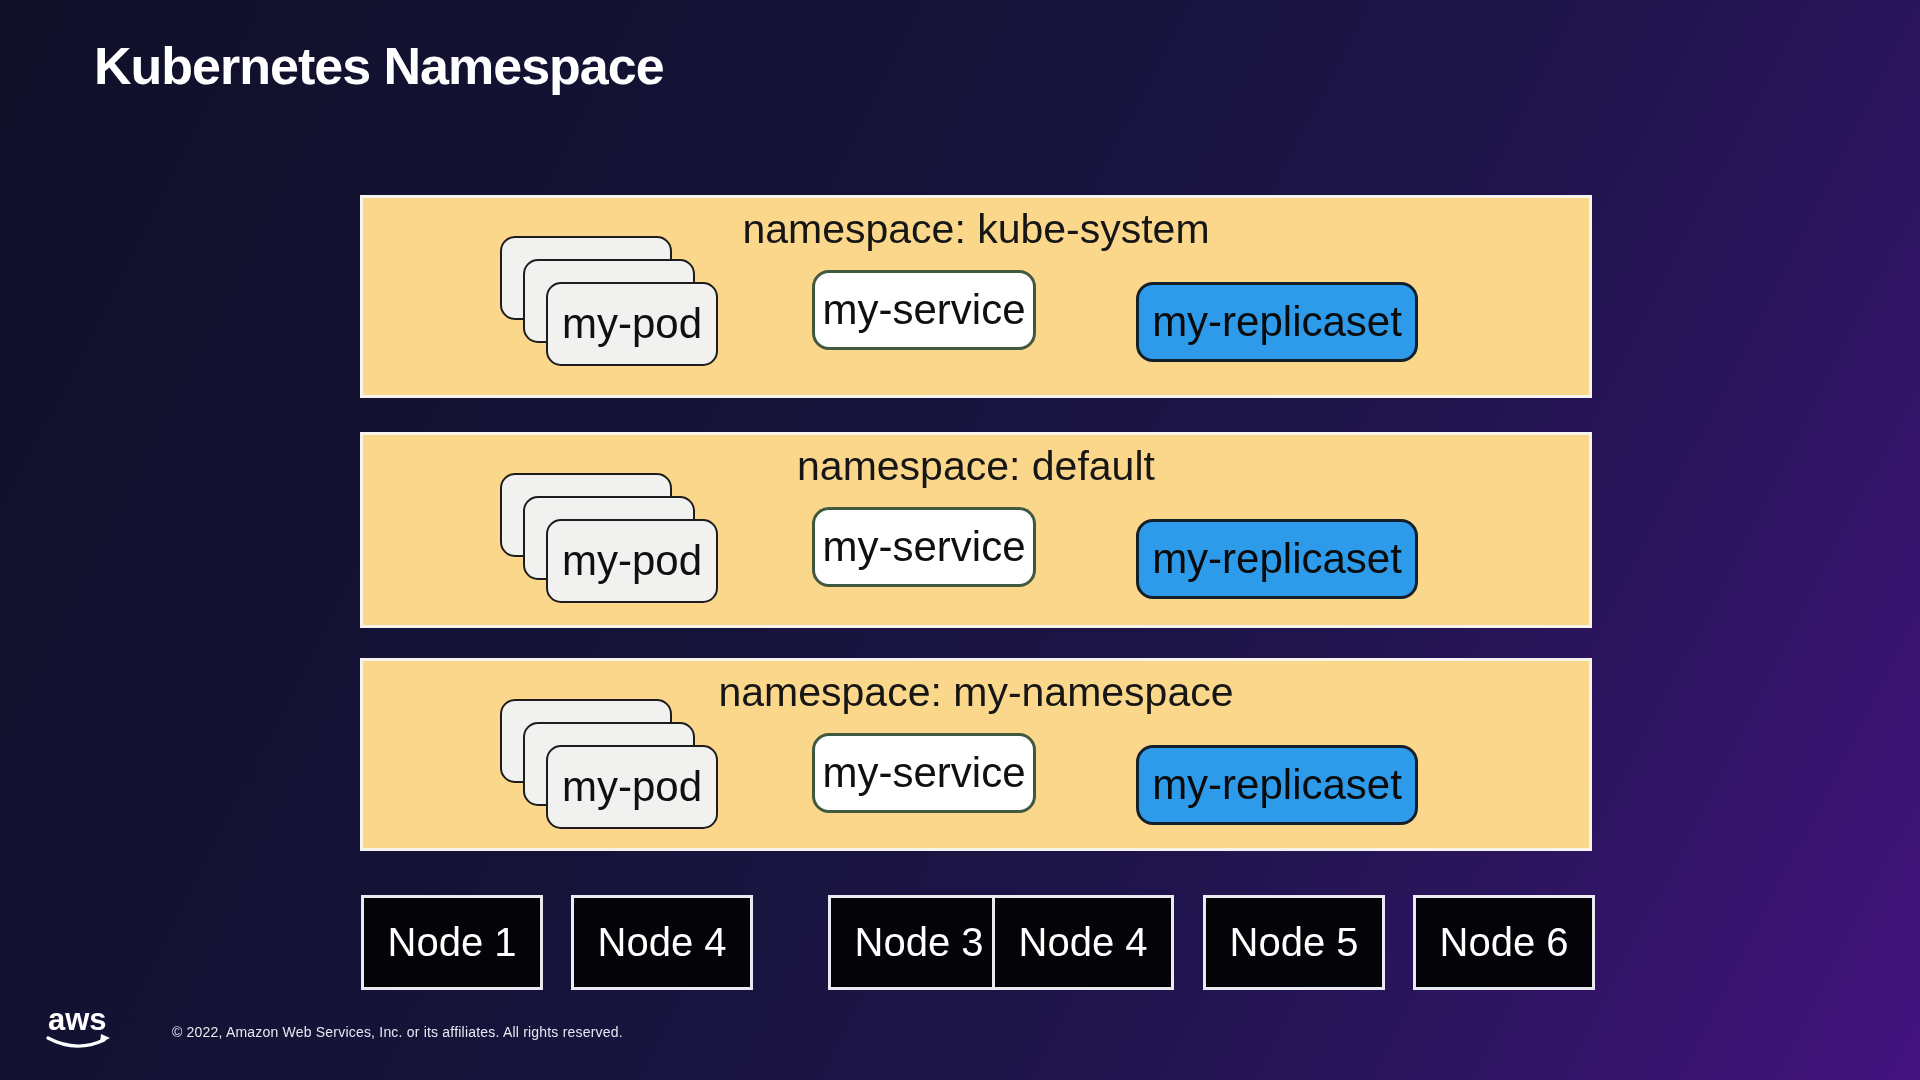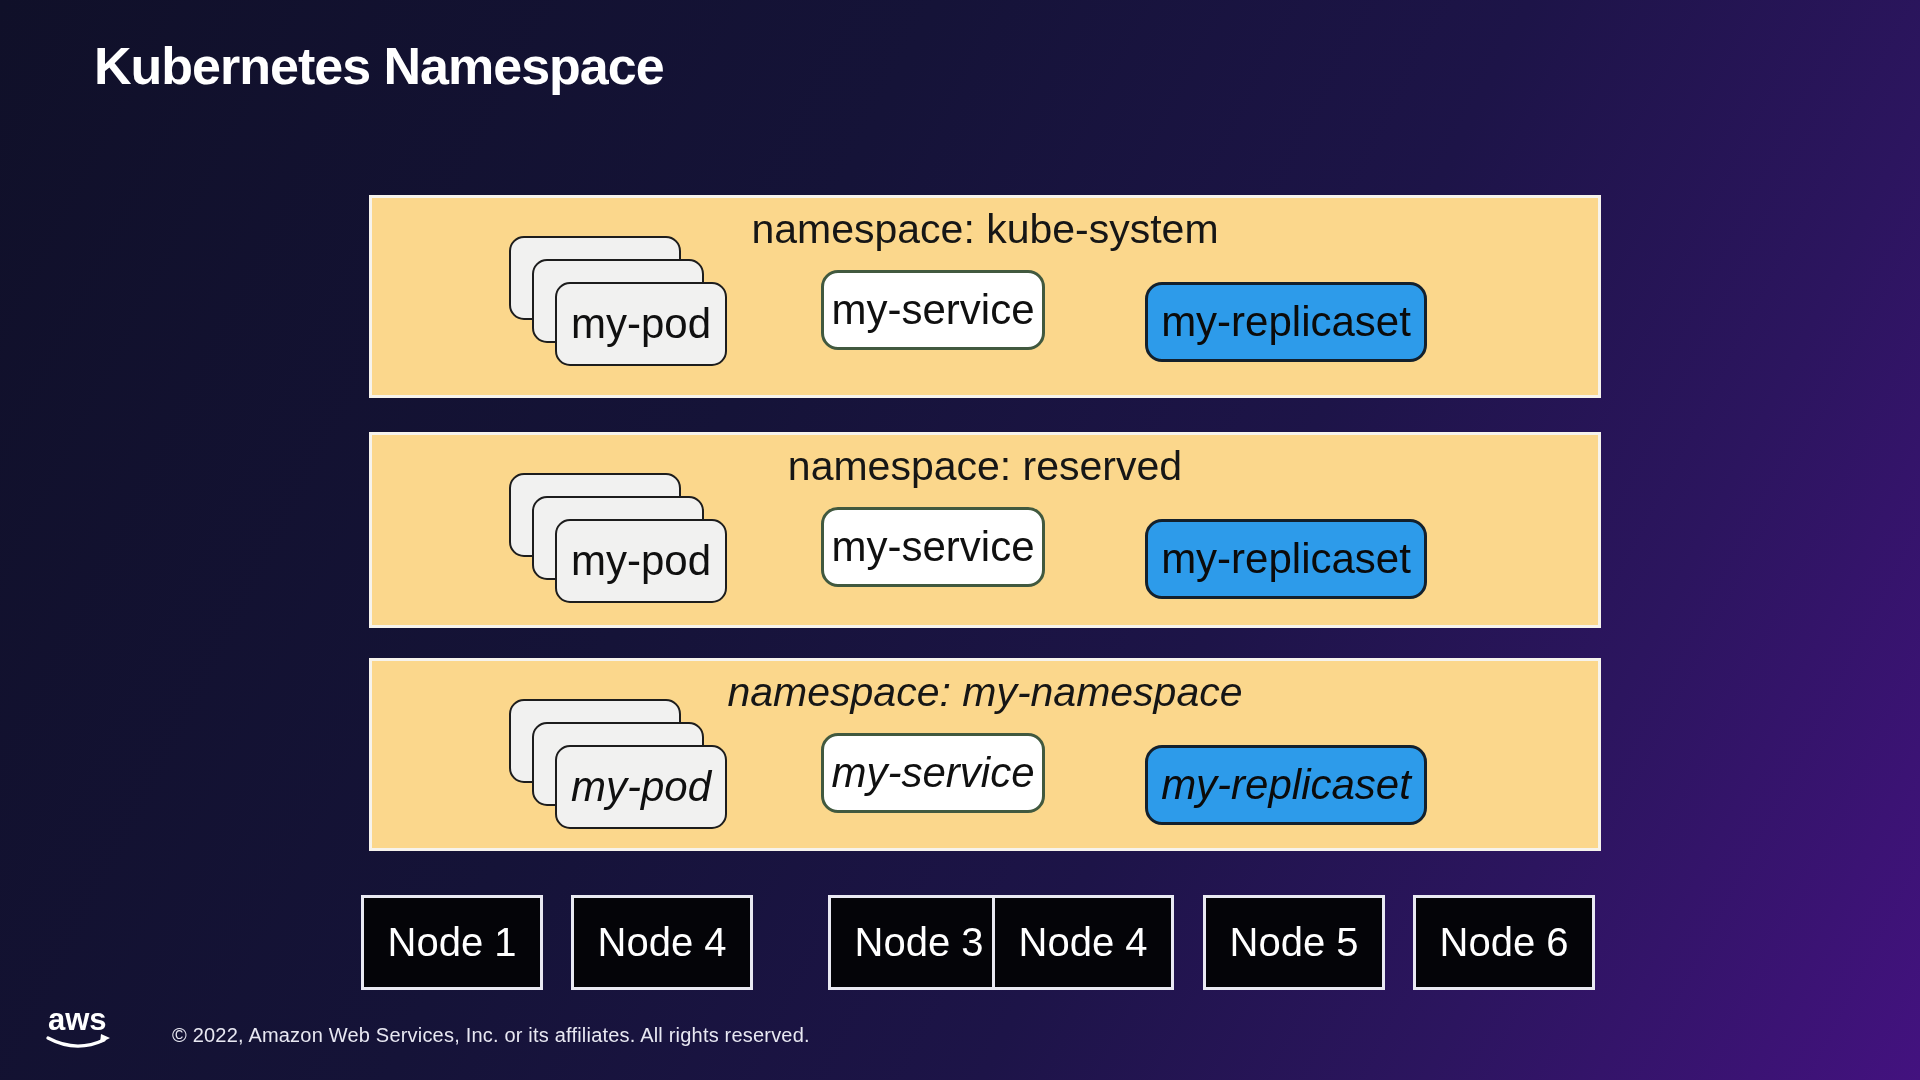--- a/index.html
+++ b/index.html
@@ -8,25 +8,25 @@
     position:relative; width:1920px; height:1080px; overflow:hidden;
     background:linear-gradient(117deg, #101029 0%, #151338 38%, #1d1448 62%, #2c155f 80%, #43127f 100%);
     font-family:"Liberation Sans", sans-serif;
   }
   .title {
     position:absolute; left:94px; top:40px; line-height:1;
     font-size:52px; font-weight:bold; color:#ffffff; letter-spacing:-1px;
   }
   .ns-box {
     position:absolute; left:360px; width:1232px;
-    background:#FBD78C; border:3px solid #F6F3EC;margin-left:9px;
+    background:#FBD78C; border:3px solid #F6F3EC;
   }
   .ns-0 { top:195px; height:203px; }
   .ns-1 { top:432px; height:196px; }
-  .ns-2 { top:658px; height:193px;font-style:italic; }
+  .ns-2 { top:658px; height:193px; }
   .ns-label {
     position:absolute; top:8px; left:0; width:100%; text-align:center;
     font-size:41px; color:#161616;
   }
   .pod-stack { position:absolute; left:137px; top:38px; width:218px; height:132px; }
   .pod-card {
     position:absolute; width:172px; height:84px;
     background:#F1F1F0; border:2px solid #1d1d1d; border-radius:15px;
   }
   .pod-card.back  { left:0;    top:0; }
@@ -52,21 +52,21 @@
     background:#040408; border:3px solid #E9E9F2;
     display:flex; align-items:center; justify-content:center;
     font-size:40px; color:#FFFFFF;
   }
   .node-0 { left:361px; }  .node-1 { left:571px; }
   .node-2 { left:828px; }  .node-3 { left:992px; }
   .node-4 { left:1203px; } .node-5 { left:1413px; }
   .aws-logo { position:absolute; left:40px; top:1000px; }
   .copyright {
     position:absolute; left:172px; top:1024px;
-    font-size:20px; color:#E8E8F2; letter-spacing:0.2px;
+    font-size:14px; color:#E8E8F2; letter-spacing:0.2px;
   }
 </style>
 </head>
 <body>
 
 <div class="slide">
 
   <div class="title">Kubernetes Namespace</div>
 
   <div class="ns-box ns-0">
@@ -74,21 +74,21 @@
     <div class="pod-stack">
       <div class="pod-card back"></div>
       <div class="pod-card mid"></div>
       <div class="pod-card front">my-pod</div>
     </div>
     <div class="service-box">my-service</div>
     <div class="replica-box">my-replicaset</div>
   </div>
 
   <div class="ns-box ns-1">
-    <div class="ns-label">namespace: reserved</div>
+    <div class="ns-label">namespace: default</div>
     <div class="pod-stack">
       <div class="pod-card back"></div>
       <div class="pod-card mid"></div>
       <div class="pod-card front">my-pod</div>
     </div>
     <div class="service-box">my-service</div>
     <div class="replica-box">my-replicaset</div>
   </div>
 
   <div class="ns-box ns-2">

